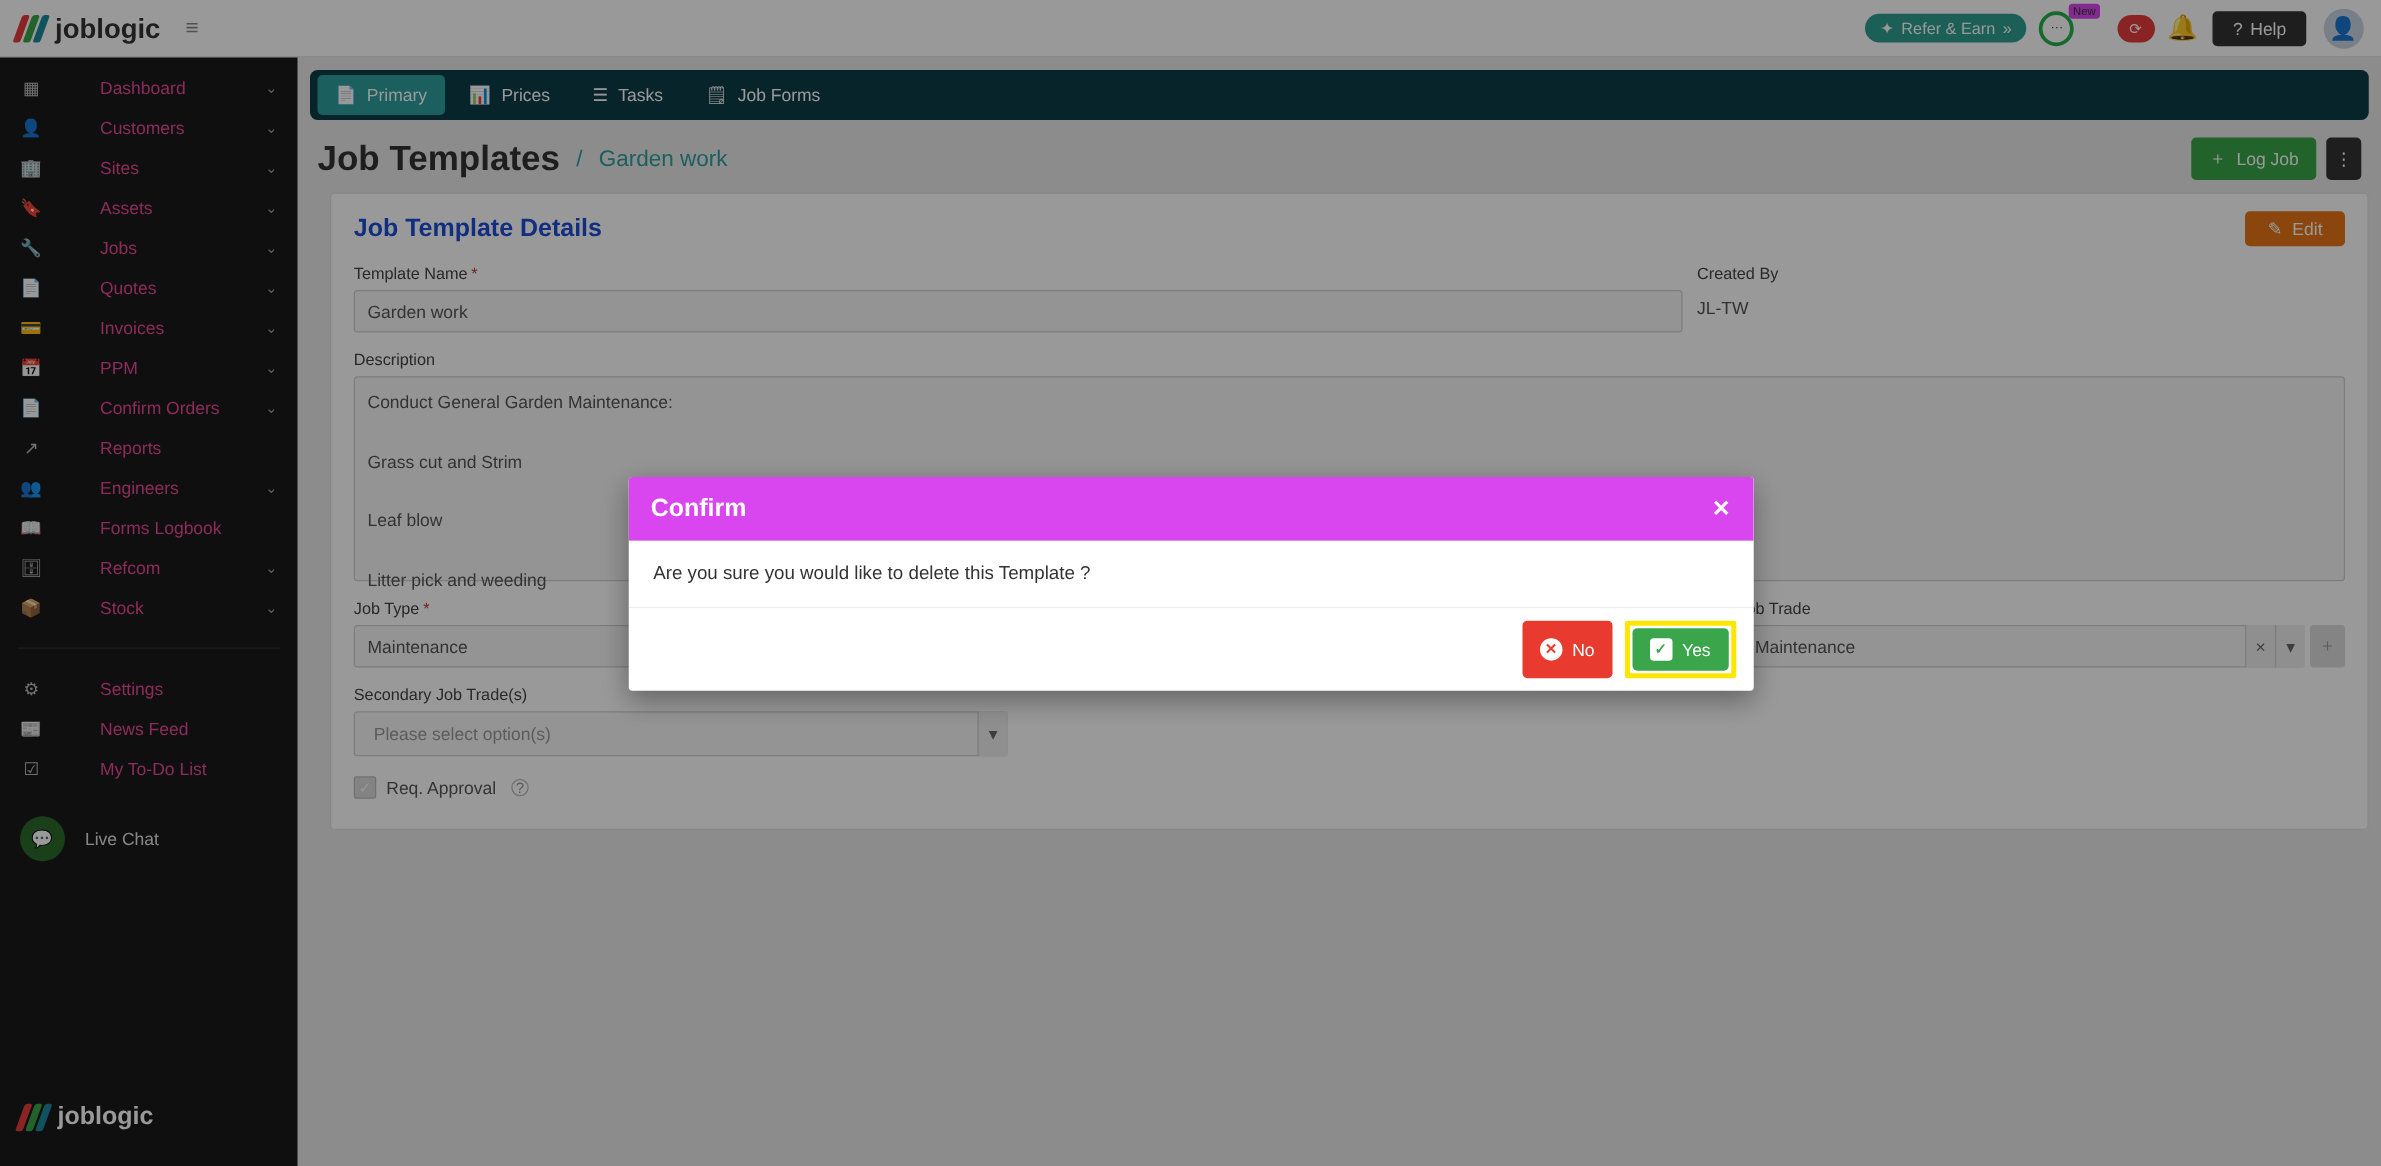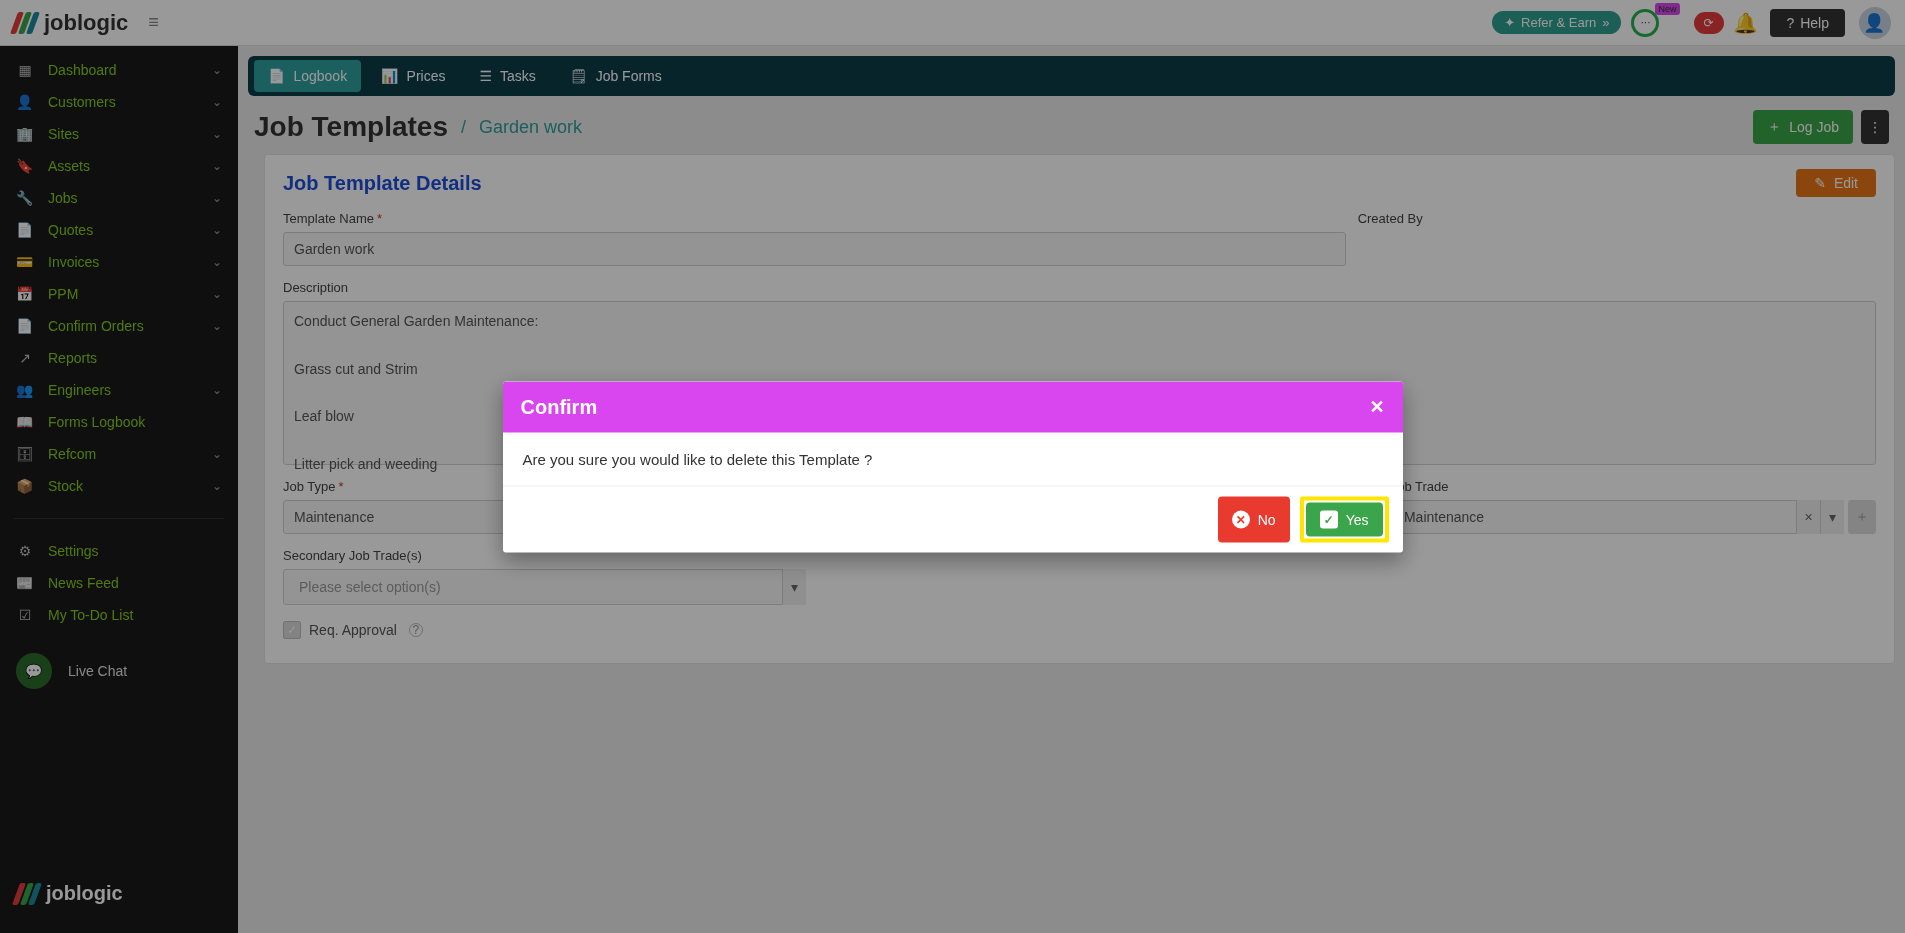--- a/index.html
+++ b/index.html
@@ -68,21 +68,21 @@
   
   .wrap { display:flex; height: calc(100% - 46px); }
   .sidebar {
     width: 238px; background:#1a1a1a; color:#cfcfcf; display:flex; flex-direction:column;
   }
   .nav { padding: 8px 0; }
   .nav-item {
     display:flex; align-items:center; padding:8px 16px; gap:14px; cursor:pointer;
   }
   .nav-item .ico { width:18px; text-align:center; color:#bdbdbd; font-size:14px; }
-  .nav-item .lbl { flex:1; font-size:14px; color:#84cc16; }
+  .nav-item .lbl { flex:1; font-size:14px; color:#ec4899;margin-left:32px; }
   .nav-item .chev { color:#9a9a9a; font-size:12px; }
   .nav-sep { height:1px; background:#333; margin:8px 14px; }
   .live-chat {
     display:flex; align-items:center; gap:16px; padding:14px 16px; color:#e0e0e0;
   }
   .live-chat .bubble {
     width:36px; height:36px; border-radius:50%; background:#2b6b2b; color:#fff;
     display:flex; align-items:center; justify-content:center;
   }
   .sidebar-bottom {
@@ -334,21 +334,21 @@
           </span>
         <span>joblogic</span>
       </div>
     </div>
   </div>
 
   <div class="main">
     <div class="tabs" id="tab-bar">
         <div class="tab active">
           <span>📄</span>
-          <span>Logbook</span>
+          <span>Primary</span>
         </div>
         <div class="tab">
           <span>📊</span>
           <span>Prices</span>
         </div>
         <div class="tab">
           <span>☰</span>
           <span>Tasks</span>
         </div>
         <div class="tab">
@@ -383,20 +383,21 @@
 
       <div class="row">
         <div class="col" style="flex:2.05;">
           <div class="form-label">
             <span>Template Name</span><span class="req">*</span>
           </div>
           <div class="input">Garden work</div>
         </div>
         <div class="col">
           <div class="form-label">Created By</div>
+          <div class="val-text">JL-TW</div>
         </div>
       </div>
 
       <div class="form-label">Description</div>
       <div class="textarea">Conduct General Garden Maintenance:
 
 Grass cut and Strim
 
 Leaf blow
 

